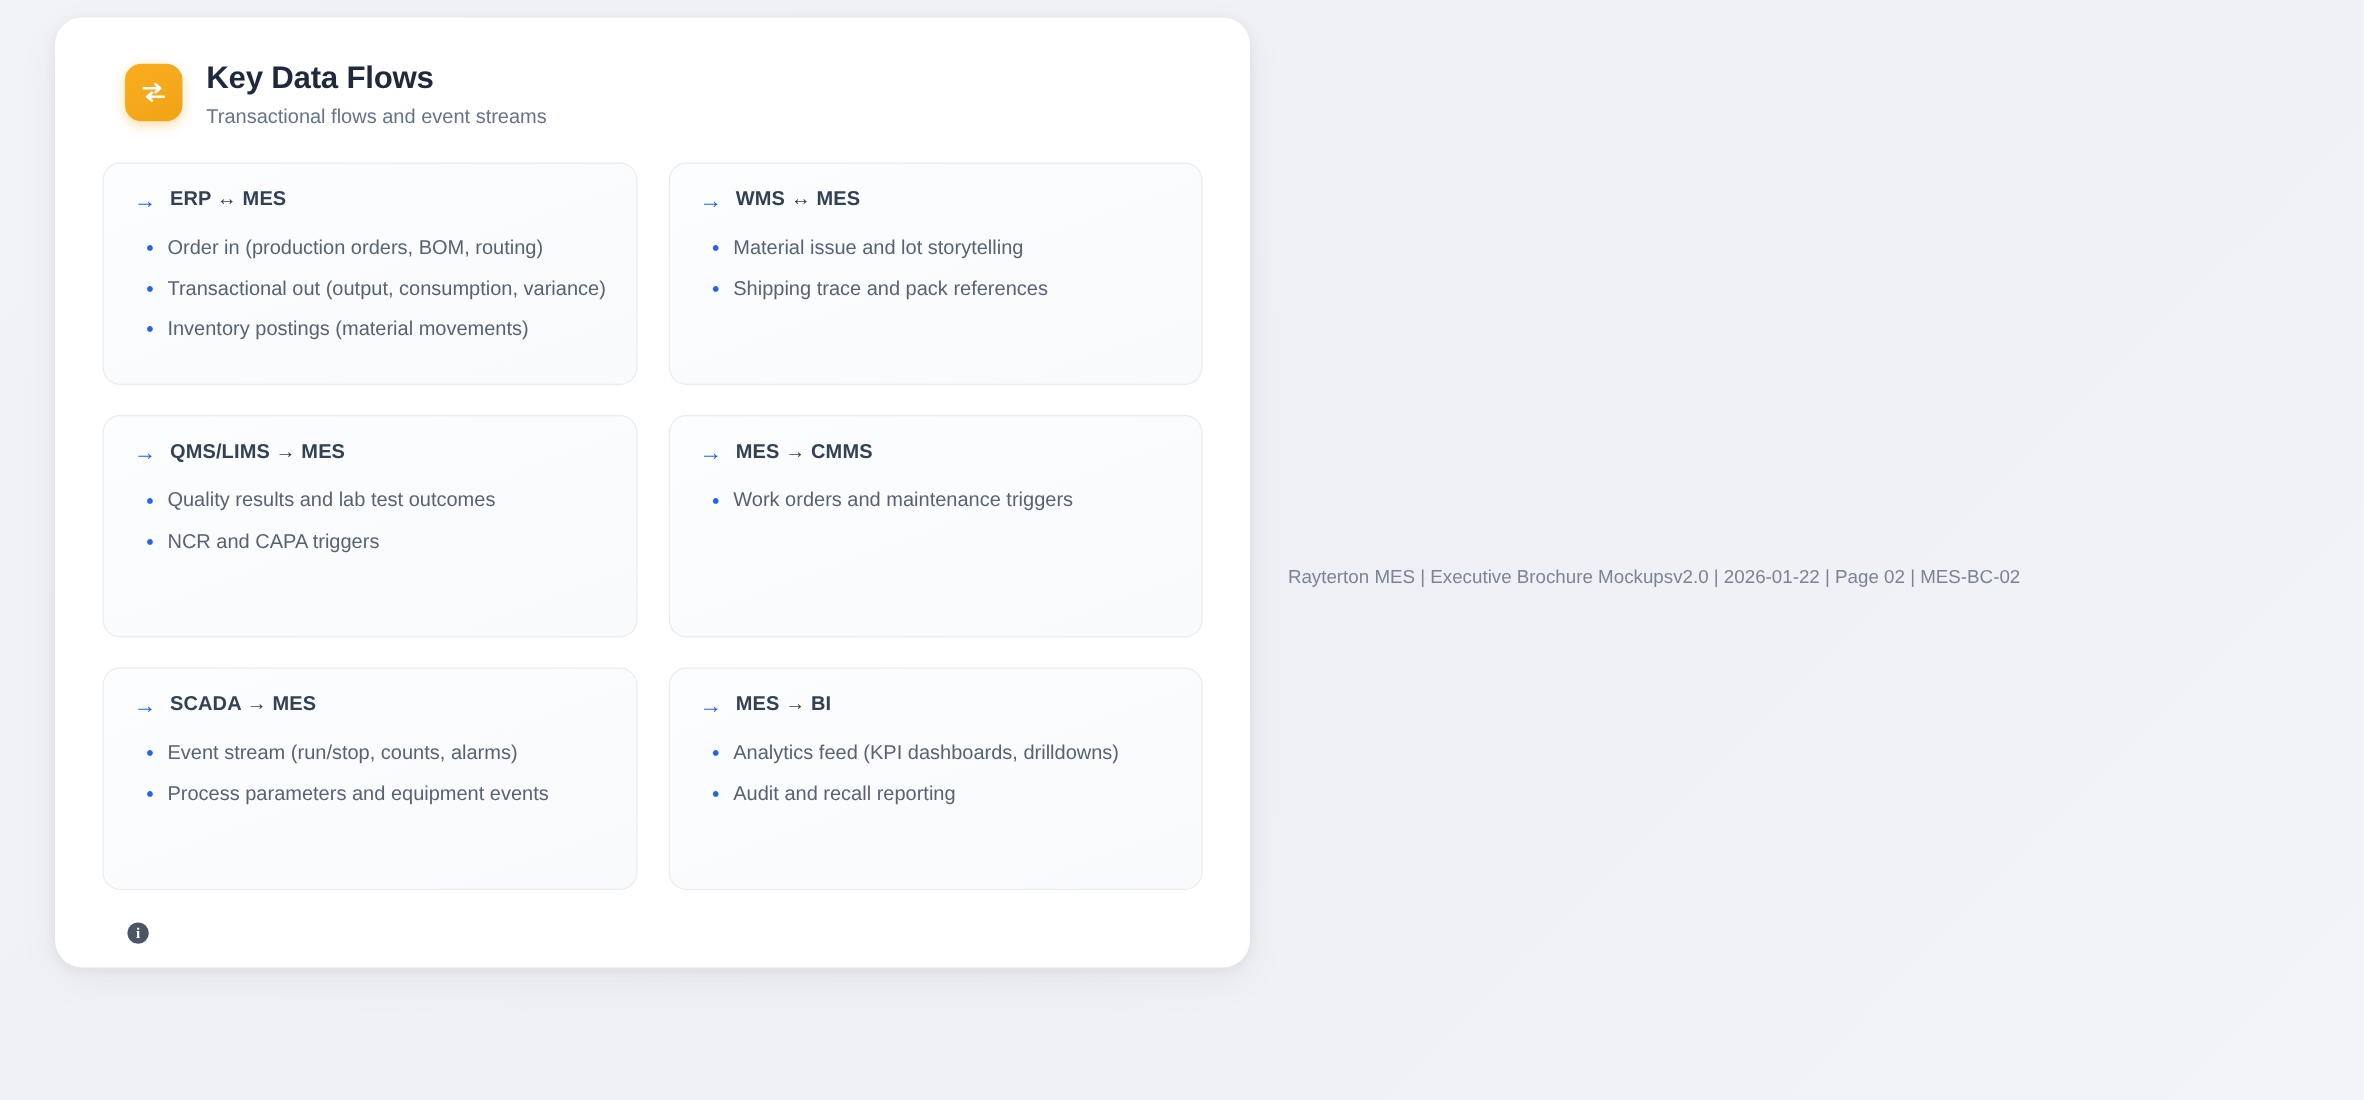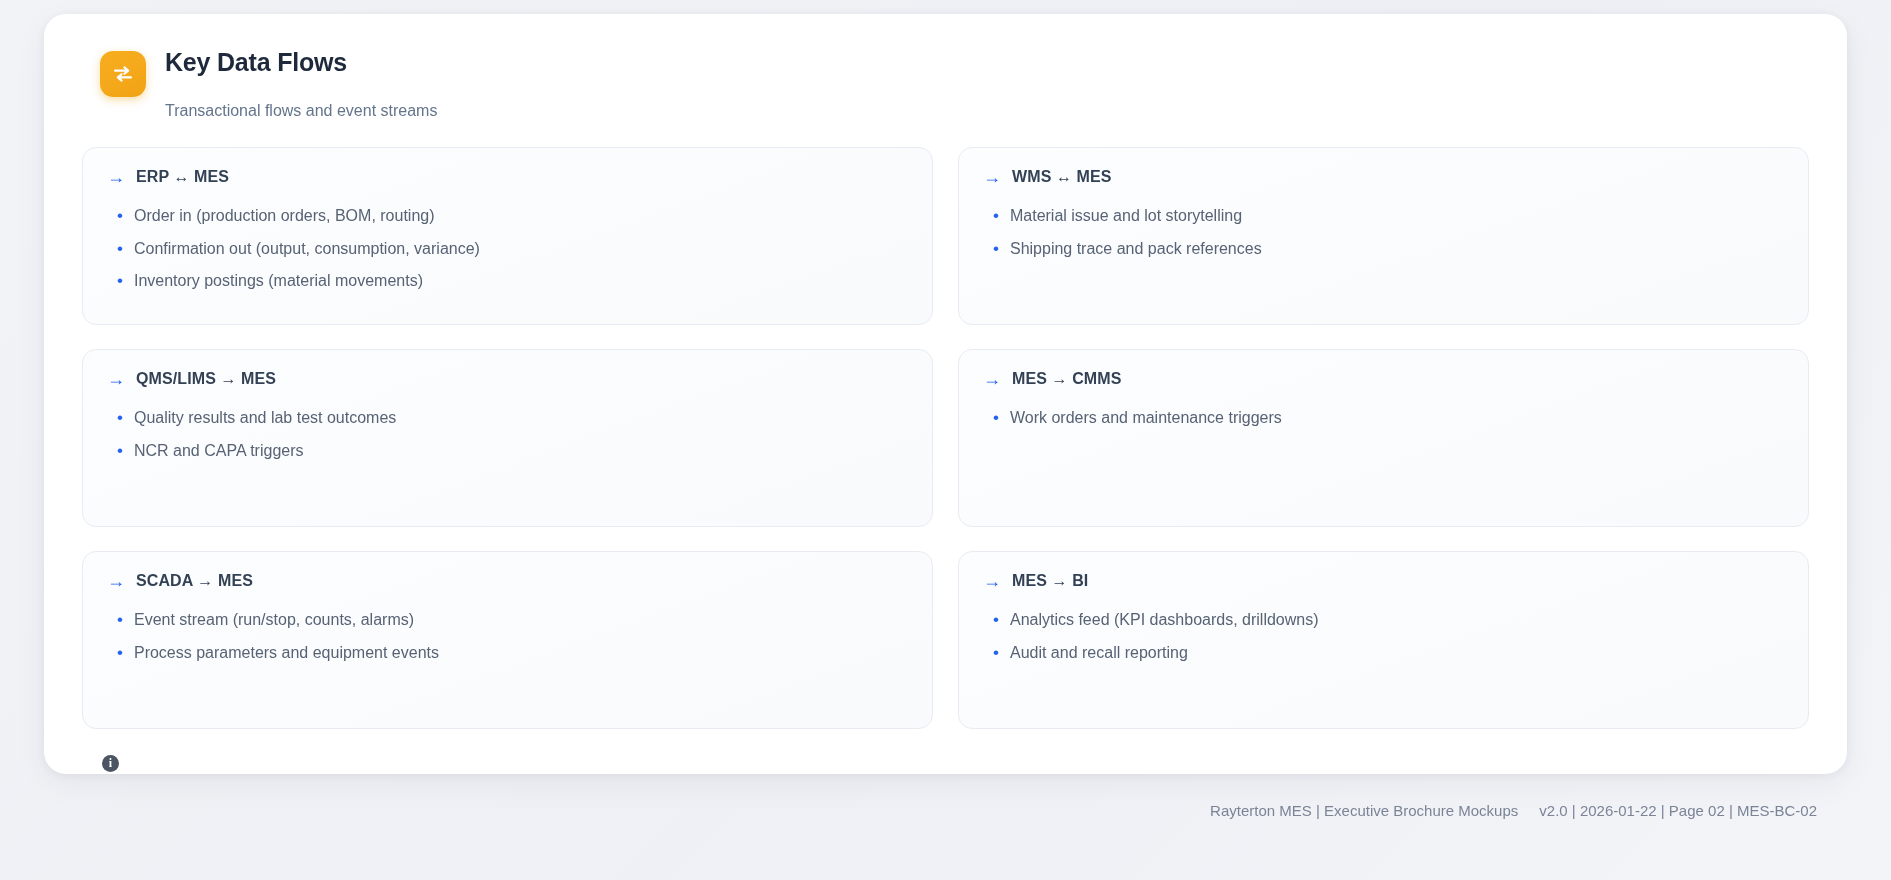--- a/index.html
+++ b/index.html
@@ -16,21 +16,20 @@
     font-family: "Liberation Sans", "DejaVu Sans", sans-serif;
     -webkit-font-smoothing: antialiased;
   }
 
   .page {
     position: relative;
     width: 1891px;
     height: 880px;
     padding: 14px 44px 0 44px;
     display: flex;
-    flex-direction: column;
   }
 
   
   .panel {
     position: relative;
     background: #ffffff;
     border-radius: 22px;
     box-shadow: 0 2px 10px rgba(30, 41, 59, 0.06),
                 0 10px 34px rgba(30, 41, 59, 0.05);
     padding: 30px 36px 26px 36px;
@@ -70,21 +69,21 @@
     font-size: 25px;
     font-weight: bold;
     color: #1e293b;
     letter-spacing: -0.2px;
     line-height: 1.2;
   }
 
   .panel-subtitle {
     font-size: 16px;
     color: #64748b;
-    margin-top: 24px;
+    margin-top: 7px;
     line-height: 1.25;
   }
 
   
   .flow-grid {
     display: grid;
     grid-template-columns: 1fr 1fr;
     gap: 24px 25px;
     padding: 0 2px;
   }
@@ -169,21 +168,20 @@
   }
 
   
   .page-footer {
     display: flex;
     justify-content: flex-end;
     align-items: center;
     padding: 28px 30px 0 30px;
     font-size: 15px;
     color: #7b8496;
-    gap: 21px;
   }
 </style>
 </head>
 <body>
 
 <div class="page">
 
   <div class="panel">
 
     <div class="panel-header">
@@ -206,21 +204,21 @@
           <span class="flow-arrow">→</span>
           <span class="flow-title">ERP ↔ MES</span>
         </div>
         <ul class="flow-items">
           <li class="flow-item">
             <span class="flow-bullet">•</span>
             <span>Order in (production orders, BOM, routing)</span>
           </li>
           <li class="flow-item">
             <span class="flow-bullet">•</span>
-            <span>Confirmation out (output, consumption, variance)</span>
+            <span>Transactional out (output, consumption, variance)</span>
           </li>
           <li class="flow-item">
             <span class="flow-bullet">•</span>
             <span>Inventory postings (material movements)</span>
           </li>
         </ul>
       </div>
 
       <div class="flow-card">
         <div class="flow-card-head">

